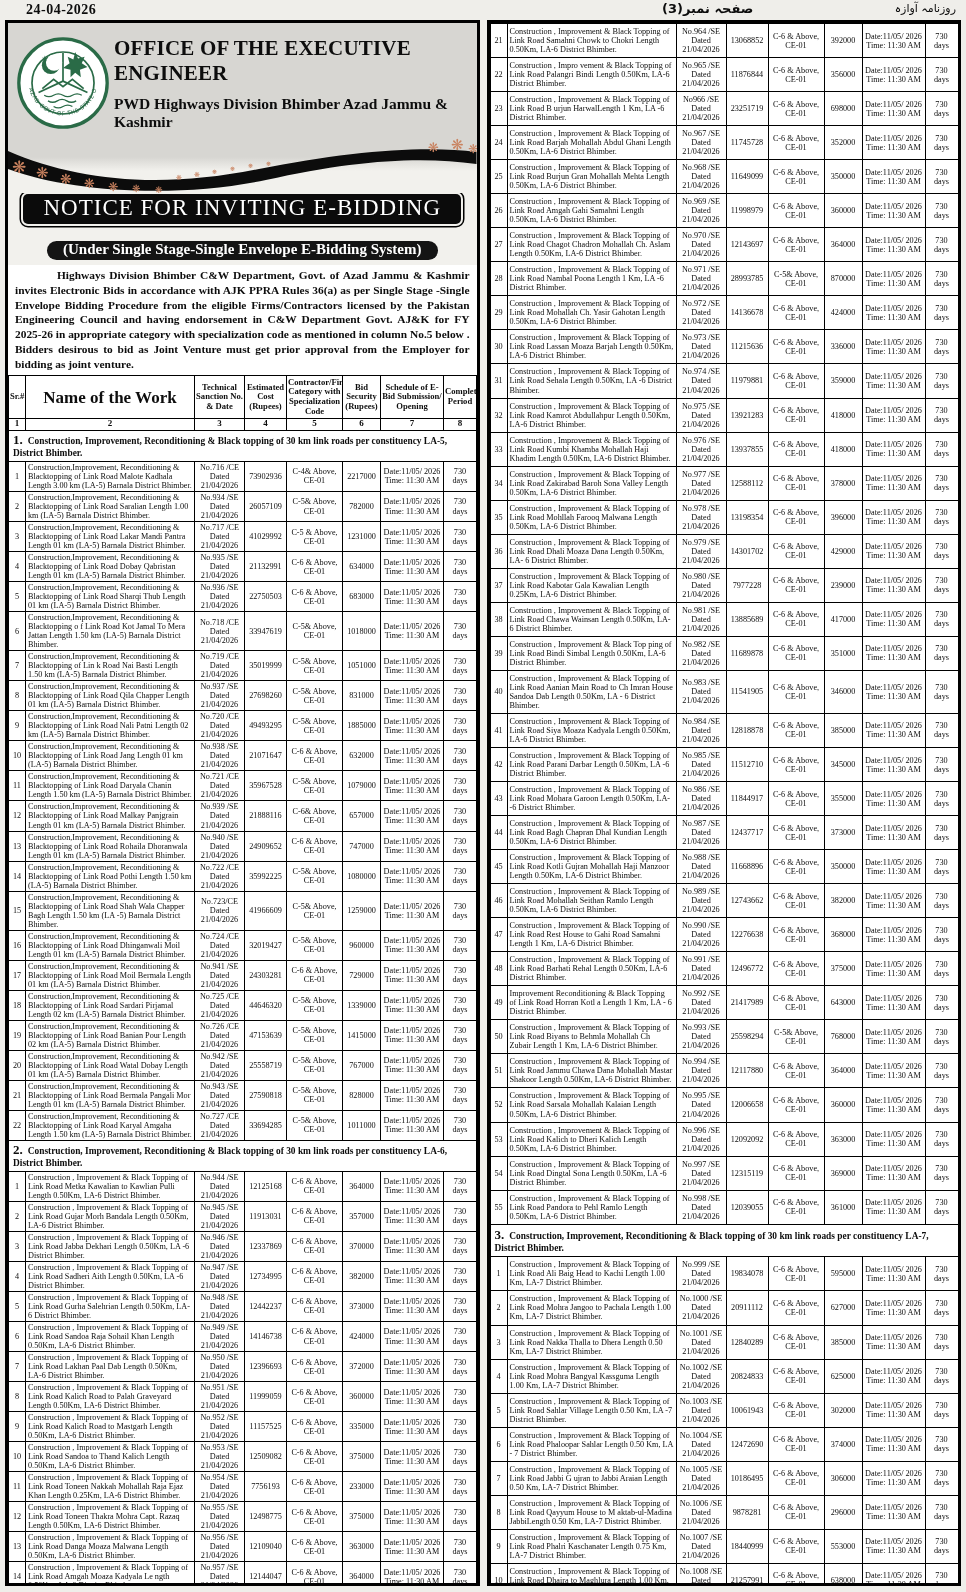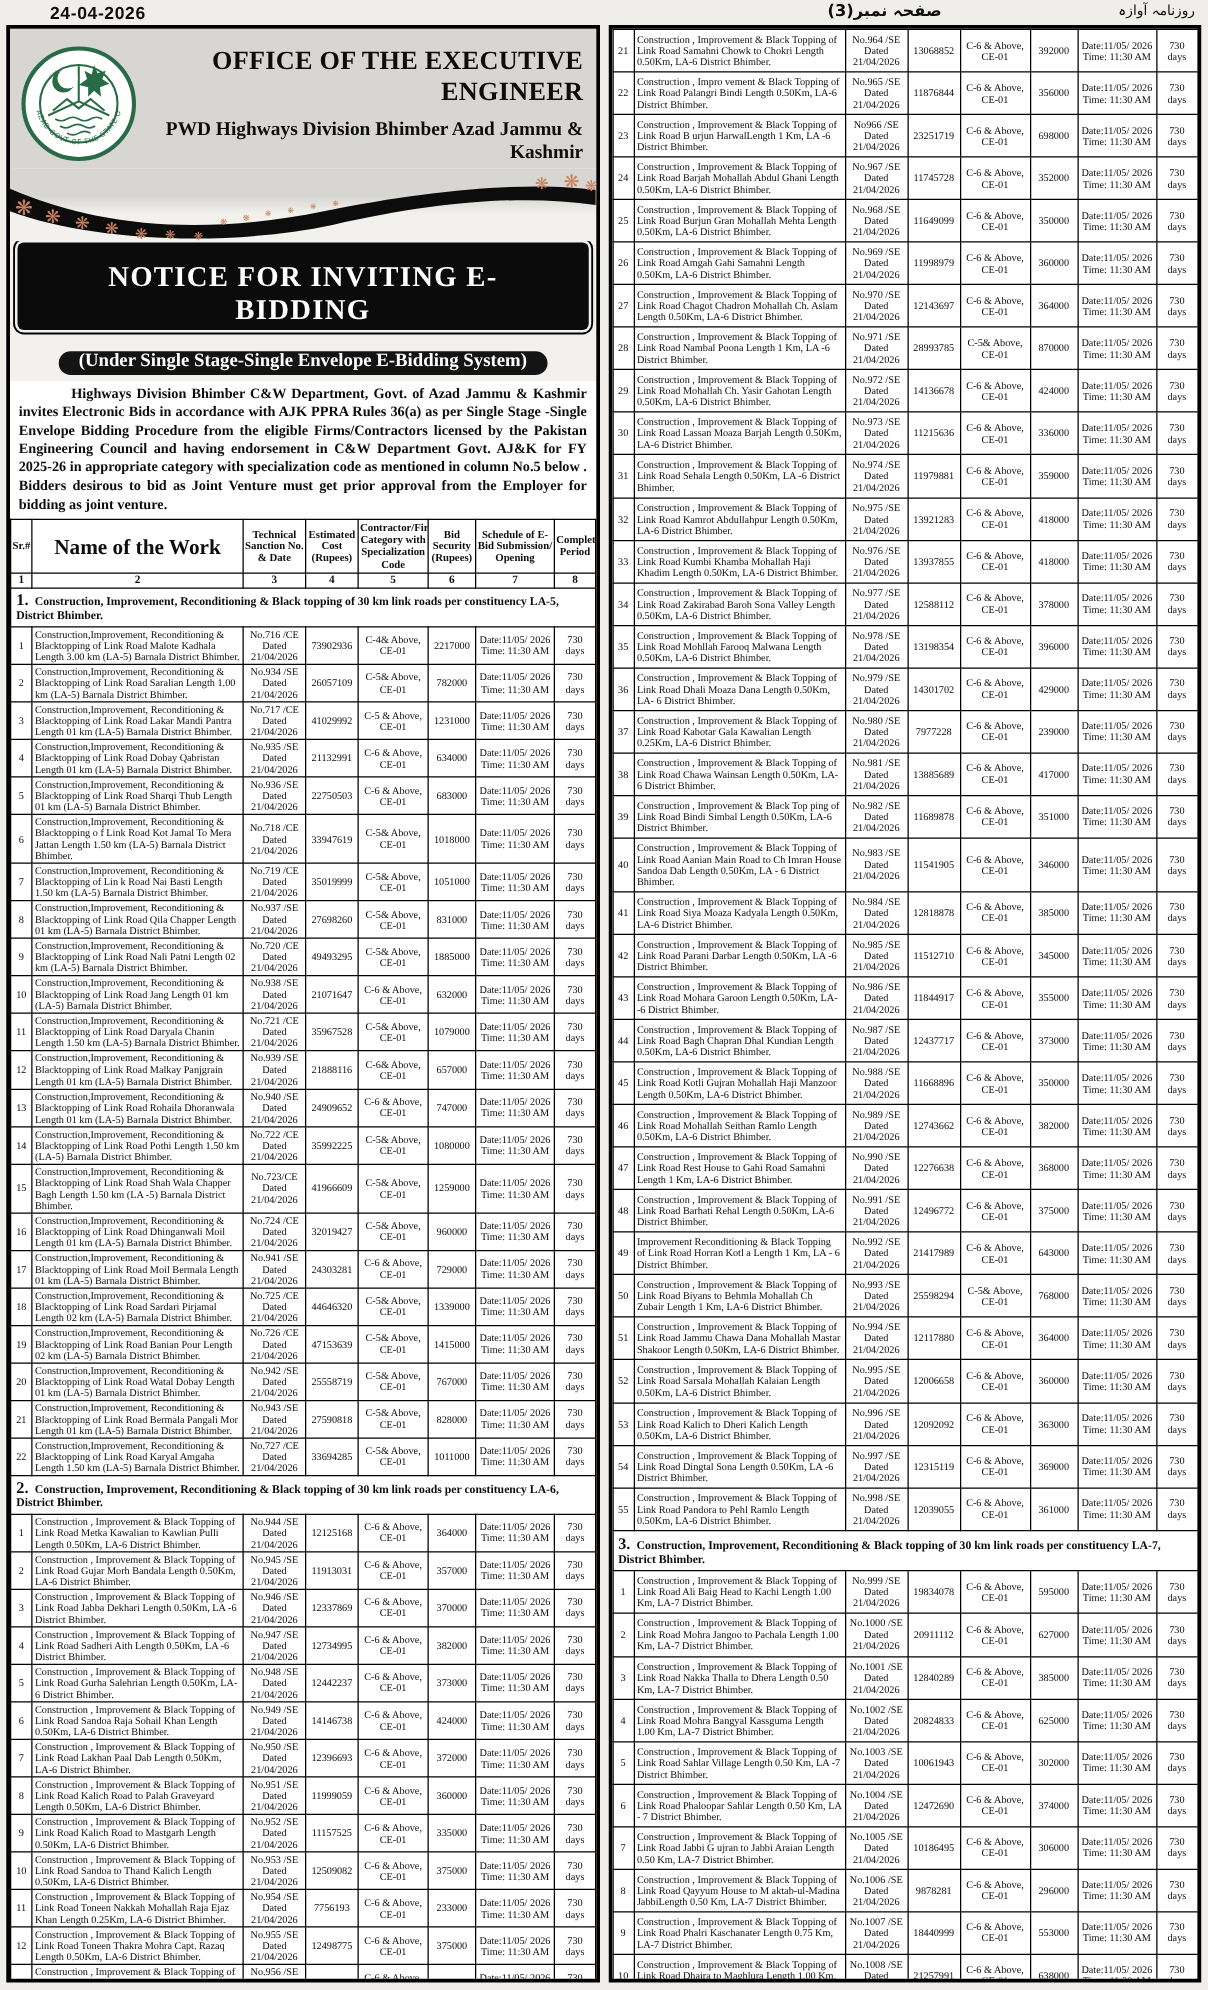--- a/index.html
+++ b/index.html
@@ -1,41 +1,41 @@
 <!DOCTYPE html>
 <html><head>
 <meta charset="utf-8">
 <style>
   html,body{margin:0;padding:0}
   body{width:966px;height:1592px;overflow:hidden;background:#efeeea;color:#0d0d0d;
        font-family:"Liberation Serif",serif}
   .topbar{position:relative;height:20px}
-  .date{position:absolute;left:40px;top:2px;font-size:14px;font-weight:bold;
-        font-family:Liberation Sans, sans-serif;letter-spacing:.5px}
+  .date{position:absolute;left:26px;top:2px;font-size:14px;font-weight:bold;
+        font-family:Liberation Serif, serif;letter-spacing:.5px}
   .pageno{position:absolute;left:662px;top:1px;font-size:13px;font-weight:bold;
         font-family:"DejaVu Sans",sans-serif;direction:rtl}
   .paper{position:absolute;right:10px;top:2px;font-size:11px;font-weight:normal;
         font-family:"DejaVu Sans",sans-serif;direction:rtl}
   .ad{display:flex;gap:7px;padding:0 5px;height:1566px}
   .col{flex:1;border:3px solid #000;background:#fff;overflow:hidden}
   
   .masthead{background:#d7d6d2;display:flex;align-items:center;gap:4px;padding:8px 6px 0 8px;height:104px}
   .logo{width:94px;height:94px;flex:none}
-  .mast-titles{flex:1;text-align:right;padding-right:4px}
+  .mast-titles{flex:1;text-align:left;padding-right:4px}
   .office{font-size:21px;font-weight:bold;letter-spacing:.2px}
   .division{font-size:15.5px;font-weight:bold;margin-top:9px}
   
   .wave{position:relative;height:58px;overflow:hidden;
         background:linear-gradient(180deg,#d7d6d2 0%,#d7d6d2 38%,#f2f1ed 62%,#f2f1ed 100%)}
   .wave svg{position:absolute;left:0;top:0;width:100%;height:100%}
   .leaf{position:absolute;color:#c9825f;font-family:"DejaVu Sans",sans-serif;line-height:1}
   
   .notice{background:#f2f1ed;text-align:center;padding:1px 6px 5px}
-  .n-title{display:inline-block;background:#0b0b0b;color:#fff;font-weight:bold;font-size:23px;
-           letter-spacing:1px;padding:15px 20px 3px;border-radius:5px;
+  .n-title{display:inline-block;background:#0b0b0b;color:#fff;font-weight:normal;font-size:23px;
+           letter-spacing:1px;padding:1px 20px 3px;border-radius:5px;
            box-shadow:0 0 0 2px #f2f1ed,0 0 0 3.5px #000}
   .n-sub{display:inline-block;background:#141414;color:#fff;font-weight:bold;font-size:15px;
          padding:0 16px 2px;border-radius:14px;margin-top:17px}
   .intro{background:#fff;font-size:11.4px;font-weight:bold;text-align:justify;
          padding:3px 7px 3px;line-height:1.3;text-indent:42px}
   
   table{width:100%;border-collapse:collapse;table-layout:fixed}
   td,th{border:1px solid #000;vertical-align:middle;overflow:hidden}
   th{font-size:8.6px;line-height:1.12;text-align:center;padding:2px 1px;font-weight:bold}
   td{font-size:8.2px;line-height:1.1;padding:1px 2px}

